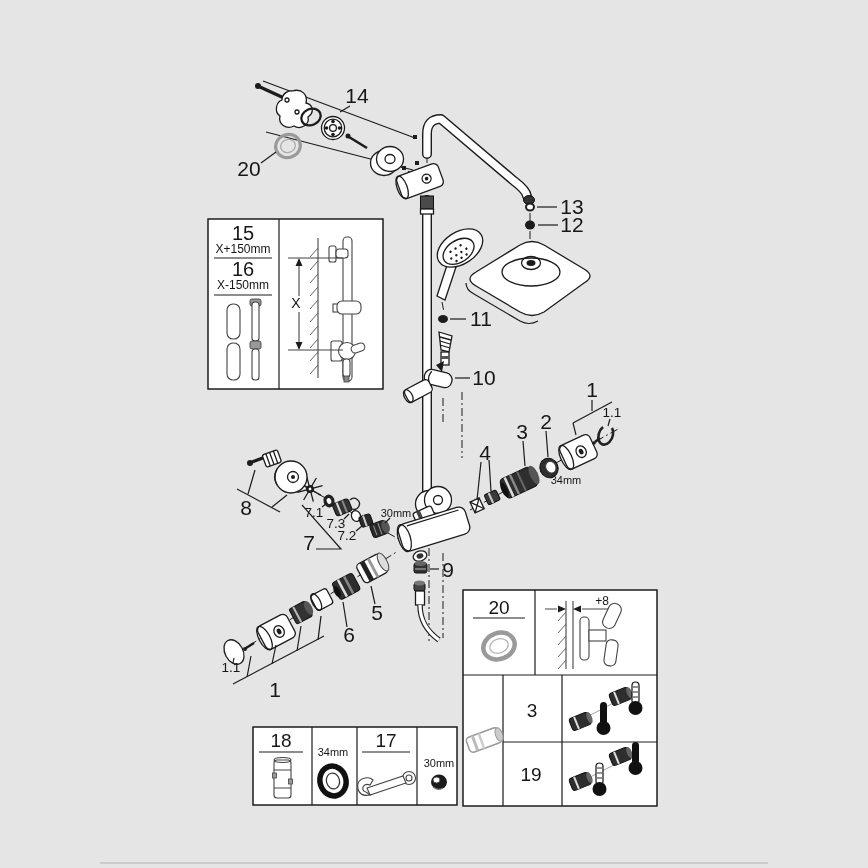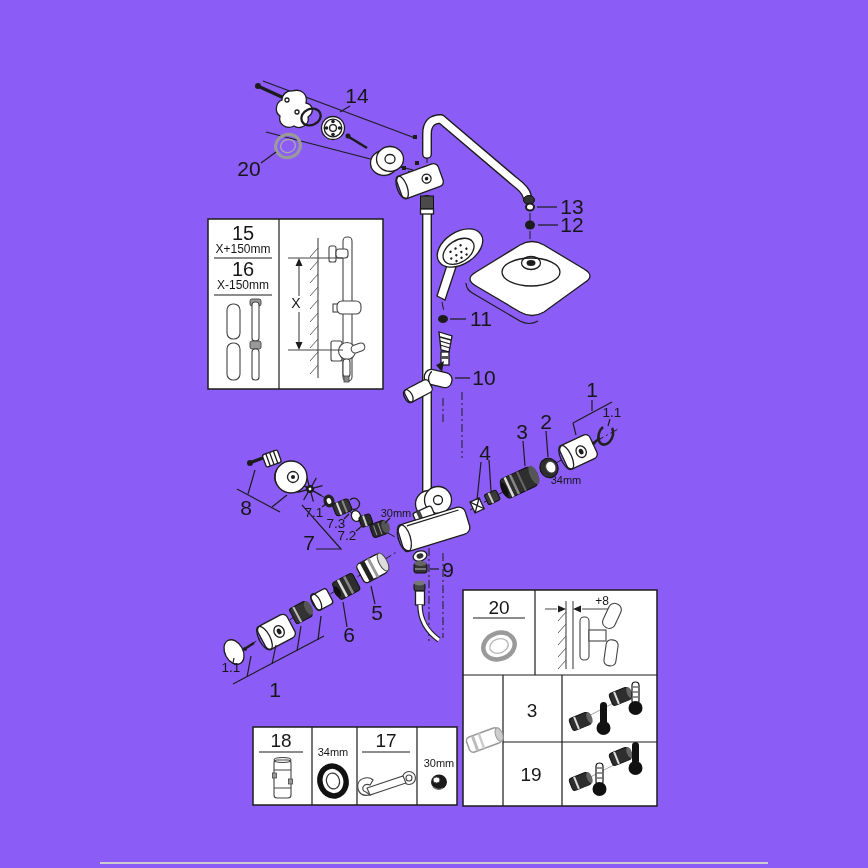--- a/index.html
+++ b/index.html
@@ -1,16 +1,16 @@
 <!DOCTYPE html>
 <html><head>
 <meta charset="utf-8">
 <style>
   html,body{margin:0;padding:0;background:#fff;}
-  .stage{width:868px;height:868px;position:relative;background:#8b5cf6;overflow:hidden;}
+  .stage{width:868px;height:868px;position:relative;background:#e5e5e5;overflow:hidden;}
   svg text{font-family:"Liberation Sans","DejaVu Sans",sans-serif;fill:#161616;}
   .t21{font-size:21px}.t19{font-size:19px}.t20{font-size:20px}
   .t13{font-size:13.5px}.t12{font-size:12px}.t11{font-size:11px}.t14{font-size:14px}
   .mid{text-anchor:middle}
   .s{stroke:#1c1c1c;fill:none;stroke-width:1.3}
   .sw{stroke:#1c1c1c;fill:#fff;stroke-width:1.3}
   .d{fill:#1c1c1c}
   .lead{stroke:#1c1c1c;stroke-width:1.2;fill:none}
   .thn{stroke:#444;stroke-width:1.1;fill:none}
   .thnw{stroke:#444;stroke-width:1.1;fill:#fff}

